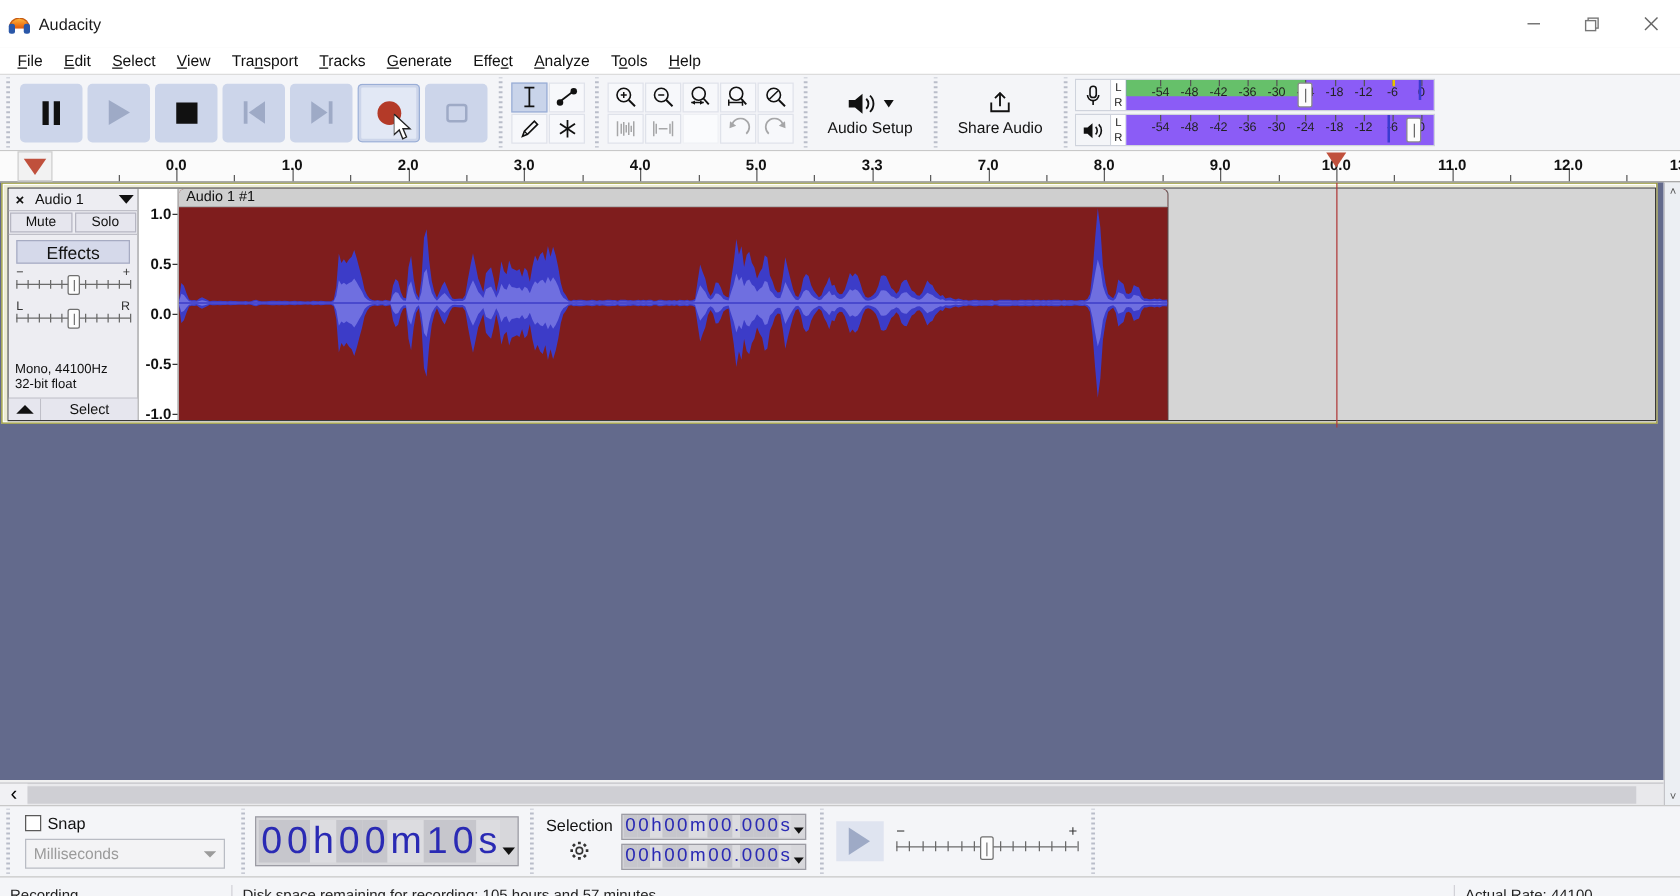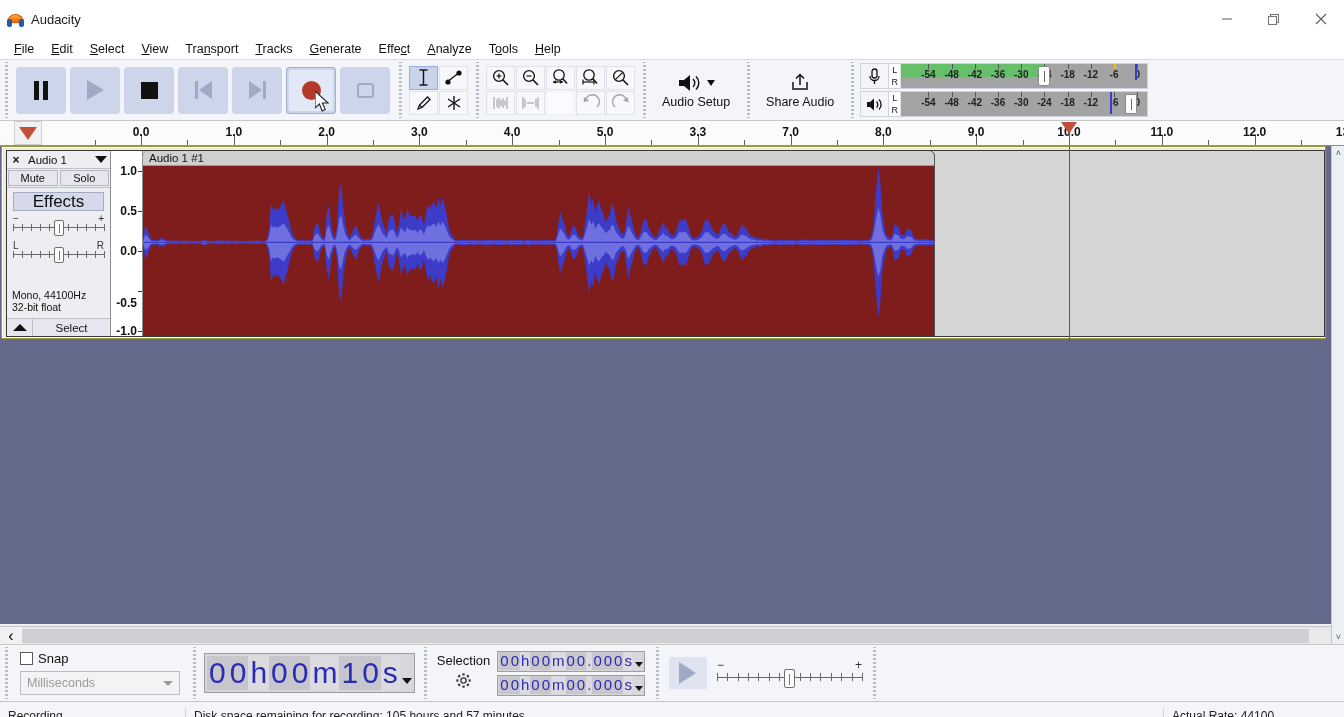--- a/index.html
+++ b/index.html
@@ -123,21 +123,21 @@
     height:51px; padding: 0 12px; gap:1px;
   }
   .bigbtn .lbl { font-size:12.5px; color:#111; }
 
   
   .meters { display:flex; flex-direction:column; justify-content:center; gap:2px; padding-left:2px;}
   .meter-row { display:flex; align-items:stretch; height:26px; border:1px solid #cfd3dc; background:#fff; }
   .meter-icon { width:28px; display:flex; align-items:center; justify-content:center; background:#f4f5f8; border-right:1px solid #cfd3dc;}
   .meter-lr { width:12px; display:flex; flex-direction:column; font-size:9px; color:#222; background:#fff; border-right:1px solid #dfe2ea;}
   .meter-lr span { flex:1; display:flex; align-items:center; justify-content:center; line-height:1;}
-  .meter-scale { position:relative; width:246px; background:#a3a3a3;font-weight:bold; }
+  .meter-scale { position:relative; width:246px; background:#8b5cf6; }
   .meter-scale .lane { position:absolute; left:0; width:100%; height:50%; }
   .meter-scale .lane.top { top:0; }
   .meter-scale .lane.bot { top:50%; }
   .meter-bar { position:absolute; left:0; top:0; height:100%; background:#66c06a; }
   .meter-ticks { position:absolute; left:0; top:0; width:100%; height:100%; }
   .meter-ticks .tk { position:absolute; top:0; width:1px; height:5px; background:#555; }
   .meter-ticks .lb { position:absolute; top:5px; transform:translateX(-50%); font-size:10px; color:#222; }
   .meter-thumb {
     position:absolute; width:12px; height:20px; top:2px; background:#fdfdfd;
     border:1px solid #8a8a8a; border-radius:2px;
@@ -189,21 +189,21 @@
   .tp-name { flex:1; font-size:11.5px; color:#111; padding-left:3px; }
   .tp-caret { width:18px; display:flex; align-items:center; justify-content:center;}
   .caret-dn { width:0;height:0;border-left:6px solid transparent;border-right:6px solid transparent;border-top:7px solid #111;}
   .tp-row2 { display:flex; height:19px; border-bottom:1px solid #bfbfc8;}
   .tp-btn {
     flex:1; margin:1px; background:#e6e6ee; border:1px solid #b6b6c2;
     font-size:11px; color:#111; display:flex; align-items:center; justify-content:center;
   }
   .tp-effects {
     margin:4px 6px 3px 6px; height:19px; background:#d5d9ea; border:1px solid #a6abc2;
-    font-size:17px; color:#111; display:flex; align-items:center; justify-content:center;
+    font-size:14px; color:#111; display:flex; align-items:center; justify-content:center;
   }
   .slider-wrap { margin: 3px 6px 0 6px; position:relative; height:24px; }
   .slider-wrap .sl-lab { position:absolute; top:-1px; font-size:10px; color:#333; }
   .slider-wrap .sl-lab.l { left:0; }
   .slider-wrap .sl-lab.r { right:0; }
   .slider-track {
     position:absolute; left:0; right:0; top:13px; height:1px; background:#6a6a6a;
   }
   .slider-track .st { position:absolute; top:-3px; width:1px; height:7px; background:#6a6a6a;}
   .slider-thumb {
@@ -751,21 +751,21 @@
           </div>
         </div>
 
         <div class="vruler" id="vruler">
             <span class="vl" style="top: 20px;">1.0</span>
             <span class="vt" style="top: 20px;"></span>
             <span class="vl" style="top: 60px;">0.5</span>
             <span class="vt" style="top: 60px;"></span>
             <span class="vl" style="top: 100px;">0.0</span>
             <span class="vt" style="top: 100px;"></span>
-            <span class="vl" style="top: 152px; text-align: right;">-0.5</span>
+            <span class="vl" style="top: 140px; text-align: right;">-0.5</span>
             <span class="vt" style="top: 140px;"></span>
             <span class="vl" style="top: 180px;">-1.0</span>
             <span class="vt" style="top: 180px;"></span>
           </div>
 
         <div class="wave-area">
           <div class="clip" id="clip" style="width: 792px;">
             <div class="clip-head">Audio 1 #1</div>
             <svg class="wave-canvas" id="wave" viewBox="0 0 880 170" preserveAspectRatio="none">
                 <polygon points="0.0,83.6 2.3,67.1 4.6,69.6 6.9,76.3 9.2,81.8 11.5,82.5 13.8,82.3 16.1,82.8 18.4,81.0 20.7,79.8 23.0,81.0 25.3,82.1 27.6,83.5 29.9,83.0 32.2,83.1 34.5,83.3 36.8,83.0 39.1,83.3 41.4,83.2 43.7,83.4 46.0,83.1 48.3,83.3 50.5,83.2 52.8,83.4 55.1,83.5 57.4,83.4 59.7,83.3 62.0,83.6 64.3,83.5 66.6,82.5 68.9,82.0 71.2,83.1 73.5,83.4 75.8,83.4 78.1,83.5 80.4,83.2 82.7,83.0 85.0,83.0 87.3,83.3 89.6,83.1 91.9,83.2 94.2,83.0 96.5,83.3 98.8,83.5 101.1,83.2 103.4,83.1 105.7,83.4 108.0,83.3 110.3,83.5 112.6,83.6 114.9,83.4 117.2,83.6 119.5,83.1 121.8,83.3 124.1,83.4 126.4,83.0 128.7,83.3 131.0,83.5 133.3,83.4 135.6,83.5 137.9,82.0 140.2,70.8 142.5,41.0 144.8,49.3 147.0,46.0 149.3,49.7 151.6,46.1 153.9,43.8 156.2,37.9 158.5,45.4 160.8,54.4 163.1,62.8 165.4,73.2 167.7,78.1 170.0,81.3 172.3,82.4 174.6,82.8 176.9,82.3 179.2,82.8 181.5,82.9 183.8,82.2 186.1,82.5 188.4,82.9 190.7,69.5 193.0,63.6 195.3,65.6 197.6,74.9 199.9,80.2 202.2,80.8 204.5,53.1 206.8,42.9 209.1,63.2 211.4,76.4 213.7,80.3 216.0,64.2 218.3,27.0 220.6,19.3 222.9,47.1 225.2,65.4 227.5,74.8 229.8,80.4 232.1,75.0 234.4,69.4 236.7,65.9 239.0,71.4 241.3,77.1 243.6,81.0 245.8,81.5 248.1,81.3 250.4,81.0 252.7,81.2 255.0,77.8 257.3,64.1 259.6,51.8 261.9,40.8 264.2,51.6 266.5,63.2 268.8,69.1 271.1,75.2 273.4,58.5 275.7,55.7 278.0,53.1 280.3,62.8 282.6,75.0 284.9,64.6 287.2,47.9 289.5,56.8 291.8,59.5 294.1,47.1 296.4,54.1 298.7,55.2 301.0,56.3 303.3,54.8 305.6,61.7 307.9,53.6 310.2,56.3 312.5,66.0 314.8,52.5 317.1,42.7 319.4,47.7 321.7,41.9 324.0,39.7 326.3,47.3 328.6,34.3 330.9,43.9 333.2,35.0 335.5,42.6 337.8,53.1 340.1,67.3 342.3,74.9 344.6,78.1 346.9,82.3 349.2,82.9 351.5,82.2 353.8,82.4 356.1,82.0 358.4,82.0 360.7,82.4 363.0,82.7 365.3,82.6 367.6,82.0 369.9,82.4 372.2,82.9 374.5,82.4 376.8,82.8 379.1,82.5 381.4,82.2 383.7,82.2 386.0,82.4 388.3,82.3 390.6,82.9 392.9,82.2 395.2,82.1 397.5,82.1 399.8,82.5 402.1,82.3 404.4,82.8 406.7,82.6 409.0,82.0 411.3,82.6 413.6,82.0 415.9,82.5 418.2,82.2 420.5,82.1 422.8,83.0 425.1,82.9 427.4,82.0 429.7,82.2 432.0,82.5 434.3,82.8 436.6,82.3 438.9,82.8 441.1,82.4 443.4,82.9 445.7,82.0 448.0,82.3 450.3,82.6 452.6,82.2 454.9,82.8 457.2,82.5 459.5,81.5 461.8,65.8 464.1,50.7 466.4,57.6 468.7,63.5 471.0,74.2 473.3,78.8 475.6,75.2 477.9,66.8 480.2,66.9 482.5,71.1 484.8,77.5 487.1,79.3 489.4,80.2 491.7,63.9 494.0,48.6 496.3,28.0 498.6,41.9 500.9,34.4 503.2,52.9 505.5,42.1 507.8,39.3 510.1,49.2 512.4,53.4 514.7,63.1 517.0,57.8 519.3,54.0 521.6,42.5 523.9,44.5 526.2,60.6 528.5,65.6 530.8,72.8 533.1,75.7 535.4,75.2 537.7,61.1 539.9,44.3 542.2,54.6 544.5,63.7 546.8,72.5 549.1,78.5 551.4,79.6 553.7,74.0 556.0,63.0 558.3,59.1 560.6,61.0 562.9,69.1 565.2,73.8 567.5,77.0 569.8,79.8 572.1,78.0 574.4,71.8 576.7,67.6 579.0,61.6 581.3,69.7 583.6,68.8 585.9,74.9 588.2,77.2 590.5,77.0 592.8,73.1 595.1,66.0 597.4,58.3 599.7,61.5 602.0,58.5 604.3,60.7 606.6,67.1 608.9,74.8 611.2,79.5 613.5,80.4 615.8,79.7 618.1,77.8 620.4,75.2 622.7,69.7 625.0,60.9 627.3,60.2 629.6,61.1 631.9,66.3 634.2,71.7 636.4,73.5 638.7,76.7 641.0,74.3 643.3,67.2 645.6,64.8 647.9,64.2 650.2,69.5 652.5,73.8 654.8,75.2 657.1,78.1 659.4,78.6 661.7,75.9 664.0,70.5 666.3,64.9 668.6,67.9 670.9,69.2 673.2,73.9 675.5,76.3 677.8,78.7 680.1,77.9 682.4,80.9 684.7,80.3 687.0,80.1 689.3,81.3 691.6,81.9 693.9,81.1 696.2,81.7 698.5,82.4 700.8,82.2 703.1,82.7 705.4,82.6 707.7,82.2 710.0,82.0 712.3,82.5 714.6,82.3 716.9,82.5 719.2,82.6 721.5,82.3 723.8,82.0 726.1,82.9 728.4,82.8 730.7,82.1 733.0,82.0 735.2,82.1 737.5,82.0 739.8,82.2 742.1,82.6 744.4,82.4 746.7,82.6 749.0,82.2 751.3,82.2 753.6,82.3 755.9,82.1 758.2,82.1 760.5,82.6 762.8,82.2 765.1,82.1 767.4,82.6 769.7,82.0 772.0,82.6 774.3,82.0 776.6,82.4 778.9,82.1 781.2,82.1 783.5,82.2 785.8,82.7 788.1,82.1 790.4,82.5 792.7,82.4 795.0,82.4 797.3,82.8 799.6,82.7 801.9,82.3 804.2,82.3 806.5,82.5 808.8,81.2 811.1,76.9 813.4,56.2 815.7,27.0 818.0,0.6 820.3,17.9 822.6,52.1 824.9,67.2 827.2,76.9 829.5,79.2 831.7,80.8 834.0,76.4 836.3,64.1 838.6,66.2 840.9,68.0 843.2,76.3 845.5,77.1 847.8,75.6 850.1,69.0 852.4,70.4 854.7,71.2 857.0,77.9 859.3,81.1 861.6,81.0 863.9,81.7 866.2,81.7 868.5,81.1 870.8,81.6 873.1,81.0 875.4,82.2 877.7,82.2 880.0,81.9 880.0,88.1 877.7,87.8 875.4,87.8 873.1,89.0 870.8,88.4 868.5,88.9 866.2,88.3 863.9,88.3 861.6,89.0 859.3,88.9 857.0,92.1 854.7,98.8 852.4,99.6 850.1,101.0 847.8,94.4 845.5,92.9 843.2,93.7 840.9,102.0 838.6,103.8 836.3,105.9 834.0,93.6 831.7,89.2 829.5,90.8 827.2,93.1 824.9,102.8 822.6,117.9 820.3,152.1 818.0,169.4 815.7,143.0 813.4,113.8 811.1,93.1 808.8,88.8 806.5,87.5 804.2,87.7 801.9,87.7 799.6,87.3 797.3,87.2 795.0,87.6 792.7,87.6 790.4,87.5 788.1,87.9 785.8,87.3 783.5,87.8 781.2,87.9 778.9,87.9 776.6,87.6 774.3,88.0 772.0,87.4 769.7,88.0 767.4,87.4 765.1,87.9 762.8,87.8 760.5,87.4 758.2,87.9 755.9,87.9 753.6,87.7 751.3,87.8 749.0,87.8 746.7,87.4 744.4,87.6 742.1,87.4 739.8,87.8 737.5,88.0 735.2,87.9 733.0,88.0 730.7,87.9 728.4,87.2 726.1,87.1 723.8,88.0 721.5,87.7 719.2,87.4 716.9,87.5 714.6,87.7 712.3,87.5 710.0,88.0 707.7,87.8 705.4,87.4 703.1,87.3 700.8,87.8 698.5,87.6 696.2,88.3 693.9,88.9 691.6,88.1 689.3,88.7 687.0,89.9 684.7,89.7 682.4,89.1 680.1,92.1 677.8,91.3 675.5,93.7 673.2,96.1 670.9,100.8 668.6,102.1 666.3,105.1 664.0,99.5 661.7,94.1 659.4,91.4 657.1,91.9 654.8,94.8 652.5,96.2 650.2,100.5 647.9,105.8 645.6,105.2 643.3,102.8 641.0,95.7 638.7,93.3 636.4,96.5 634.2,98.3 631.9,103.7 629.6,108.9 627.3,109.8 625.0,109.1 622.7,100.3 620.4,94.8 618.1,92.2 615.8,90.3 613.5,89.6 611.2,90.5 608.9,95.2 606.6,102.9 604.3,109.3 602.0,111.5 599.7,108.5 597.4,111.7 595.1,104.0 592.8,96.9 590.5,93.0 588.2,92.8 585.9,95.1 583.6,101.2 581.3,100.3 579.0,108.4 576.7,102.4 574.4,98.2 572.1,92.0 569.8,90.2 567.5,93.0 565.2,96.2 562.9,100.9 560.6,109.0 558.3,110.9 556.0,107.0 553.7,96.0 551.4,90.4 549.1,91.5 546.8,97.5 544.5,106.3 542.2,115.4 539.9,125.7 537.7,108.9 535.4,94.8 533.1,94.3 530.8,97.2 528.5,104.4 526.2,109.4 523.9,125.5 521.6,127.5 519.3,116.0 517.0,112.2 514.7,106.9 512.4,116.6 510.1,120.8 507.8,130.7 505.5,127.9 503.2,117.1 500.9,135.6 498.6,128.1 496.3,142.0 494.0,121.4 491.7,106.1 489.4,89.8 487.1,90.7 484.8,92.5 482.5,98.9 480.2,103.1 477.9,103.2 475.6,94.8 473.3,91.2 471.0,95.8 468.7,106.5 466.4,112.4 464.1,119.3 461.8,104.2 459.5,88.5 457.2,87.5 454.9,87.2 452.6,87.8 450.3,87.4 448.0,87.7 445.7,88.0 443.4,87.1 441.1,87.6 438.9,87.2 436.6,87.7 434.3,87.2 432.0,87.5 429.7,87.8 427.4,88.0 425.1,87.1 422.8,87.0 420.5,87.9 418.2,87.8 415.9,87.5 413.6,88.0 411.3,87.4 409.0,88.0 406.7,87.4 404.4,87.2 402.1,87.7 399.8,87.5 397.5,87.9 395.2,87.9 392.9,87.8 390.6,87.1 388.3,87.7 386.0,87.6 383.7,87.8 381.4,87.8 379.1,87.5 376.8,87.2 374.5,87.6 372.2,87.1 369.9,87.6 367.6,88.0 365.3,87.4 363.0,87.3 360.7,87.6 358.4,88.0 356.1,88.0 353.8,87.6 351.5,87.8 349.2,87.1 346.9,87.7 344.6,91.9 342.3,95.1 340.1,102.7 337.8,116.9 335.5,127.4 333.2,135.0 330.9,126.1 328.6,135.7 326.3,122.7 324.0,130.3 321.7,128.1 319.4,122.3 317.1,127.3 314.8,117.5 312.5,104.0 310.2,113.7 307.9,116.4 305.6,108.3 303.3,115.2 301.0,113.7 298.7,114.8 296.4,115.9 294.1,122.9 291.8,110.5 289.5,113.2 287.2,122.1 284.9,105.4 282.6,95.0 280.3,107.2 278.0,116.9 275.7,114.3 273.4,111.5 271.1,94.8 268.8,100.9 266.5,106.8 264.2,118.4 261.9,129.2 259.6,118.2 257.3,105.9 255.0,92.2 252.7,88.8 250.4,89.0 248.1,88.7 245.8,88.5 243.6,89.0 241.3,92.9 239.0,98.6 236.7,104.1 234.4,100.6 232.1,95.0 229.8,89.6 227.5,95.2 225.2,104.6 222.9,122.9 220.6,150.7 218.3,143.0 216.0,105.8 213.7,89.7 211.4,93.6 209.1,106.8 206.8,127.1 204.5,116.9 202.2,89.2 199.9,89.8 197.6,95.1 195.3,104.4 193.0,106.4 190.7,100.5 188.4,87.1 186.1,87.5 183.8,87.8 181.5,87.1 179.2,87.2 176.9,87.7 174.6,87.2 172.3,87.6 170.0,88.7 167.7,91.9 165.4,96.8 163.1,107.2 160.8,115.6 158.5,124.6 156.2,132.1 153.9,126.2 151.6,123.9 149.3,120.3 147.0,124.0 144.8,120.7 142.5,129.0 140.2,99.2 137.9,88.0 135.6,86.5 133.3,86.6 131.0,86.5 128.7,86.7 126.4,87.0 124.1,86.6 121.8,86.7 119.5,86.9 117.2,86.4 114.9,86.6 112.6,86.4 110.3,86.5 108.0,86.7 105.7,86.6 103.4,86.9 101.1,86.8 98.8,86.5 96.5,86.7 94.2,87.0 91.9,86.8 89.6,86.9 87.3,86.7 85.0,87.0 82.7,87.0 80.4,86.8 78.1,86.5 75.8,86.6 73.5,86.6 71.2,86.9 68.9,88.0 66.6,87.5 64.3,86.5 62.0,86.4 59.7,86.7 57.4,86.6 55.1,86.5 52.8,86.6 50.5,86.8 48.3,86.7 46.0,86.9 43.7,86.6 41.4,86.8 39.1,86.7 36.8,87.0 34.5,86.7 32.2,86.9 29.9,87.0 27.6,86.5 25.3,87.9 23.0,89.0 20.7,90.2 18.4,89.0 16.1,87.2 13.8,87.7 11.5,87.5 9.2,88.2 6.9,93.7 4.6,100.4 2.3,102.9 0.0,86.4" fill="#3c3cc8"></polygon>

